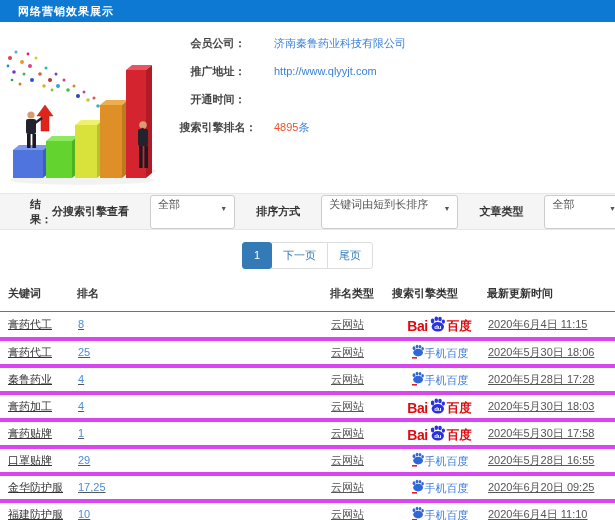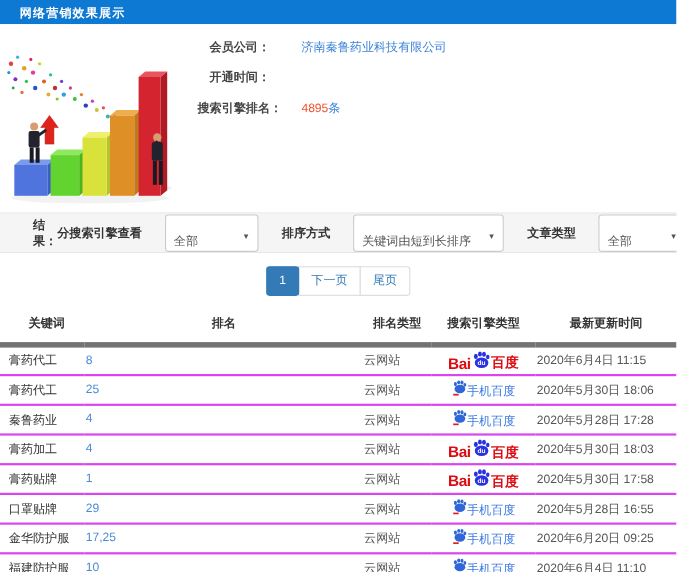--- a/index.html
+++ b/index.html
@@ -28,21 +28,21 @@
   .filter-bar {
     height:37px; background:#f5f5f5;
     border-top:1px solid #e7e7e7; border-bottom:1px solid #e7e7e7;
     display:flex; align-items:center; padding:0 10px;
   }
   .result-label { font-weight:bold; margin-left:20px; color:#333; }
   .filter-controls { margin-left:auto; display:flex; align-items:center; gap:21px; }
   .ctrl-label { font-weight:bold; color:#333; white-space:nowrap; }
   .select-box {
     height:25px; background:#fff; border:1px solid #ccc; border-radius:3px;
-    display:flex; align-items:flex-start; justify-content:space-between;
+    display:flex; align-items:flex-end; justify-content:space-between;
     padding:16px 7px; color:#555; cursor:pointer; white-space:nowrap;
   }
   .select-box .caret { font-size:7px; color:#555; margin-left:8px; }
   .sel-engine { width:88px; }
   .sel-sort   { width:142px; }
   .sel-article{ width:82px; }
   .submit-btn {
     height:27px; background:#fff; border:6px solid #8b5cf6; border-radius:3px;
     padding:0 13px; color:#333; font-size:11px; cursor:pointer;
     font-family:"Liberation Sans", sans-serif;
@@ -52,27 +52,27 @@
   .page-btn {
     padding:6px 11px; border:1px solid #ddd; background:#fff; color:#337ab7;
     text-decoration:none; font-size:11px; line-height:13px; margin-left:-1px; cursor:pointer;
   }
   .page-btn:first-child { border-radius:3px 0 0 3px; margin-left:0; }
   .page-btn:last-child  { border-radius:0 3px 3px 0; }
   .page-btn.active { background:#337ab7; border-color:#337ab7; color:#fff; border-radius:3px; position:relative; z-index:1; }
   
   table.results { width:100%; border-collapse:collapse; margin-top:9px; table-layout:fixed; }
   .results th {
-    text-align:center; font-size:11px; font-weight:bold; color:#333;
-    padding:8px 0 10px; border-bottom:5px solid #737373;
+    text-align:left; font-size:11px; font-weight:bold; color:#333;
+    padding:8px 0 10px; border-bottom:1px solid #737373;
   }
   .results th:first-child, .results td:first-child { padding-left:8px; }
   .results td {
-    height:27px; border-bottom:2px solid #d946ef; font-size:11px; color:#555;
-    overflow:hidden; white-space:nowrap;
+    height:27px; border-bottom:4px solid #d946ef; font-size:11px; color:#555;
+    overflow:hidden; white-space:nowrap;text-decoration:underline;
   }
   .results td.kw { color:#333; }
   .rank-link { color:#4b8bd4; text-decoration:none; cursor:pointer; }
   .engine-cell { text-align:center; }
   
   .baidu-logo { display:inline-flex; align-items:flex-end; line-height:1; vertical-align:middle; }
   .bd-prefix { color:#dd0a10; font-weight:bold; font-size:14px; letter-spacing:-0.5px; }
   .bd-suffix { color:#dd0a10; font-weight:bold; font-size:12.5px; margin-left:1px; }
   .paw-wrap { margin:0 0 -1px 1px; }
   
@@ -170,20 +170,24 @@
       </g>
     </svg>
   </div>
 
   <div class="member-info">
     <div class="info-row">
       <span class="info-label">会员公司：</span>
       <a class="info-value link">济南秦鲁药业科技有限公司</a>
     </div>
     <div class="info-row">
+      <span class="info-label">推广地址：</span>
+      <a class="info-value link">http://www.qlyyjt.com</a>
+    </div>
+    <div class="info-row">
       <span class="info-label">开通时间：</span>
     </div>
     <div class="info-row">
       <span class="info-label">搜索引擎排名：</span>
       <span class="info-value"><span class="rank-red">4895</span><a class="link">条</a></span>
     </div>
   </div>
 </div>
 
 <div class="filter-bar">

